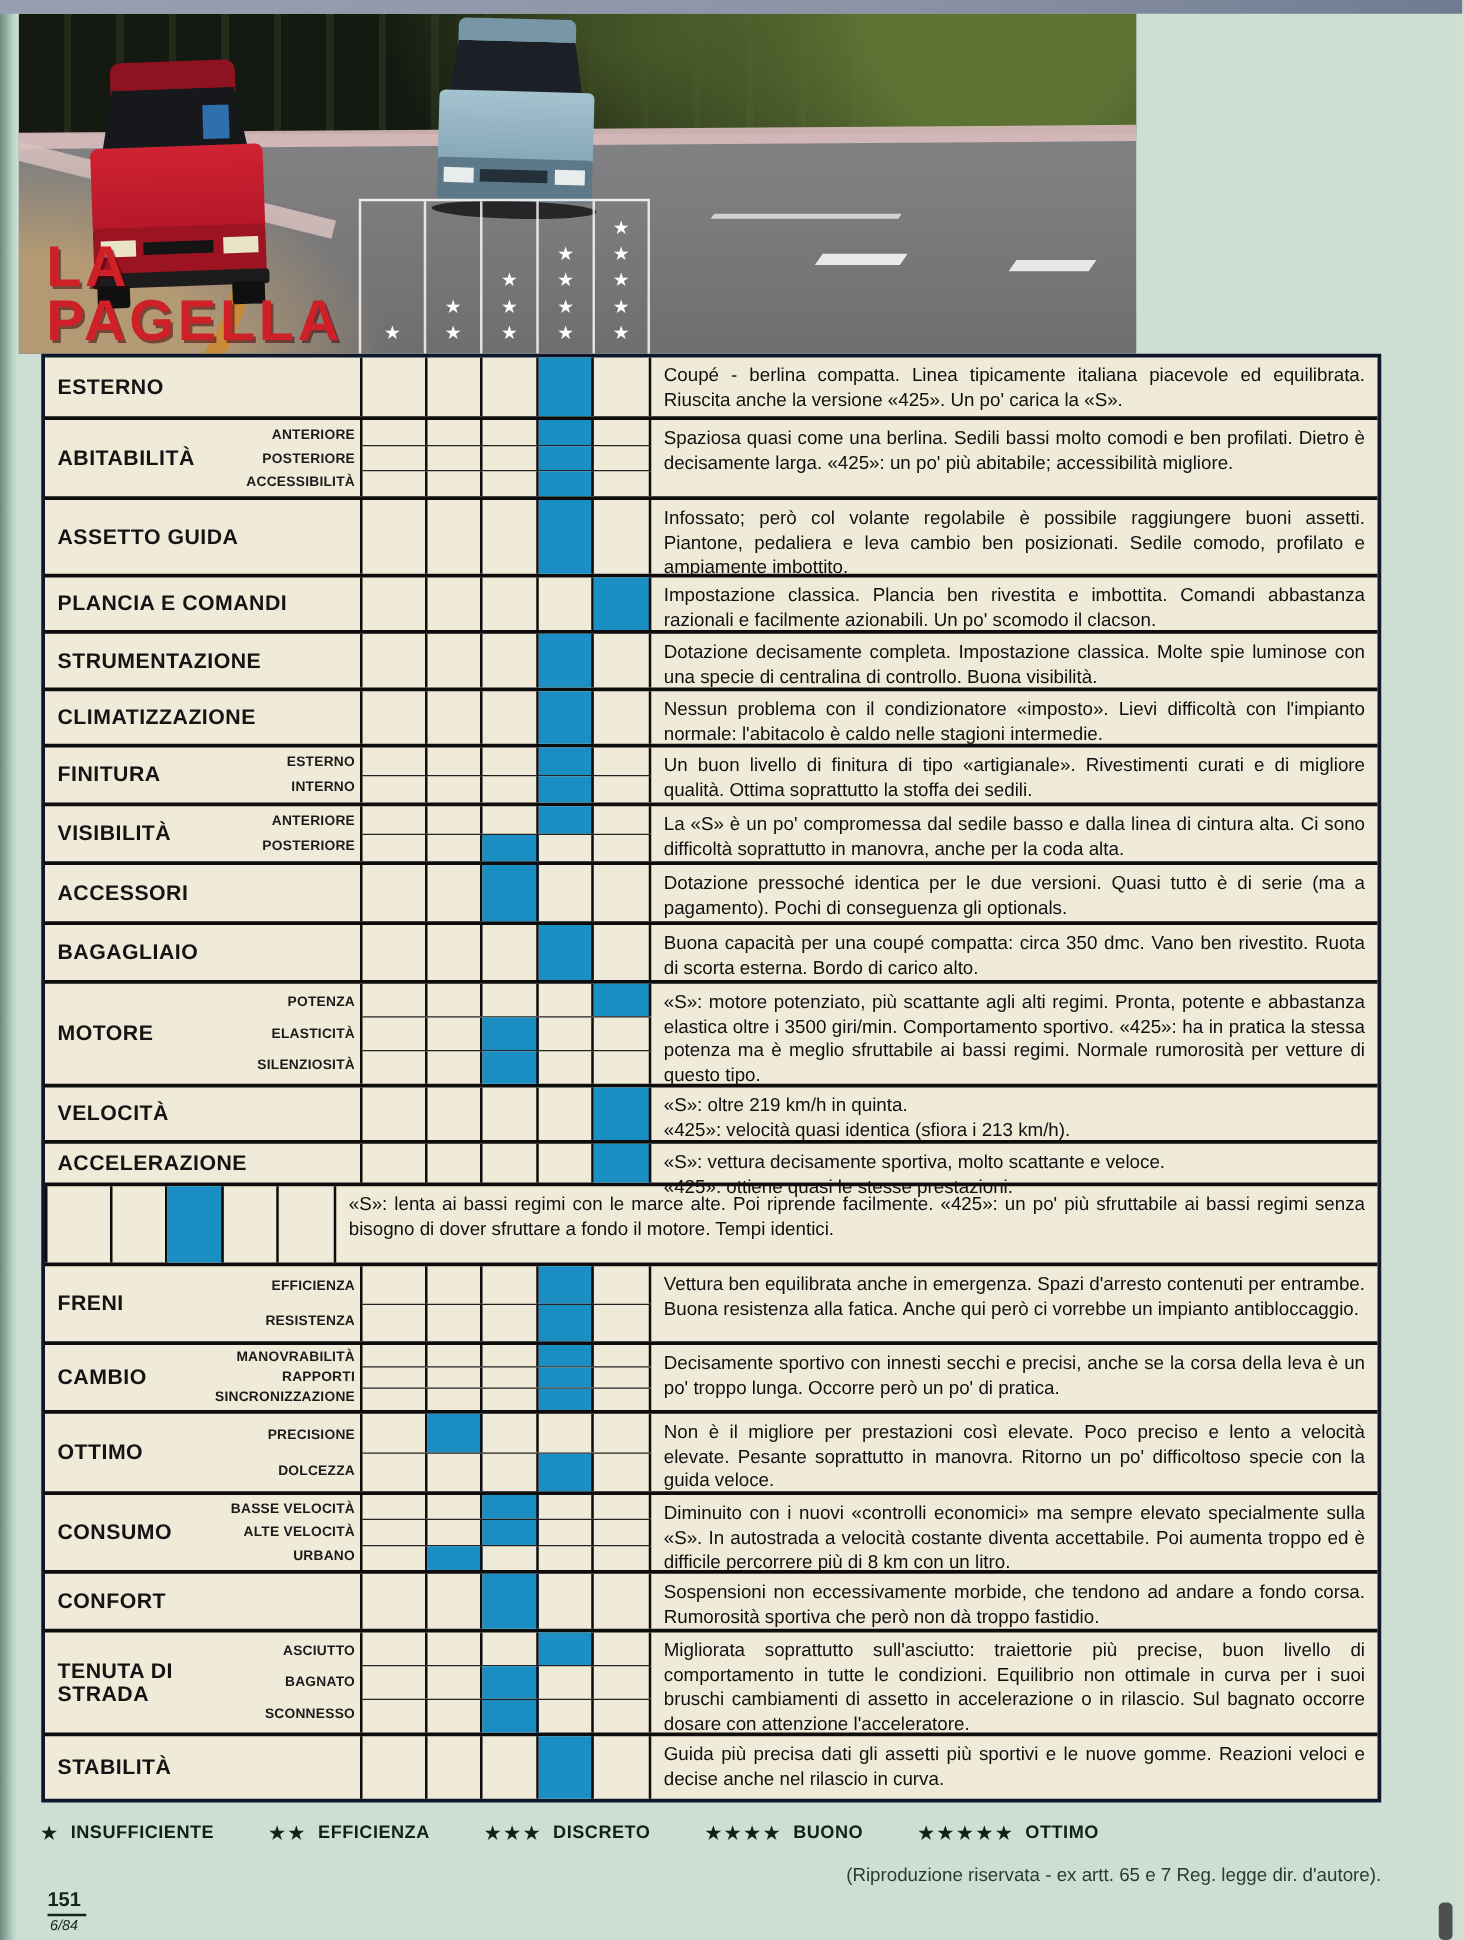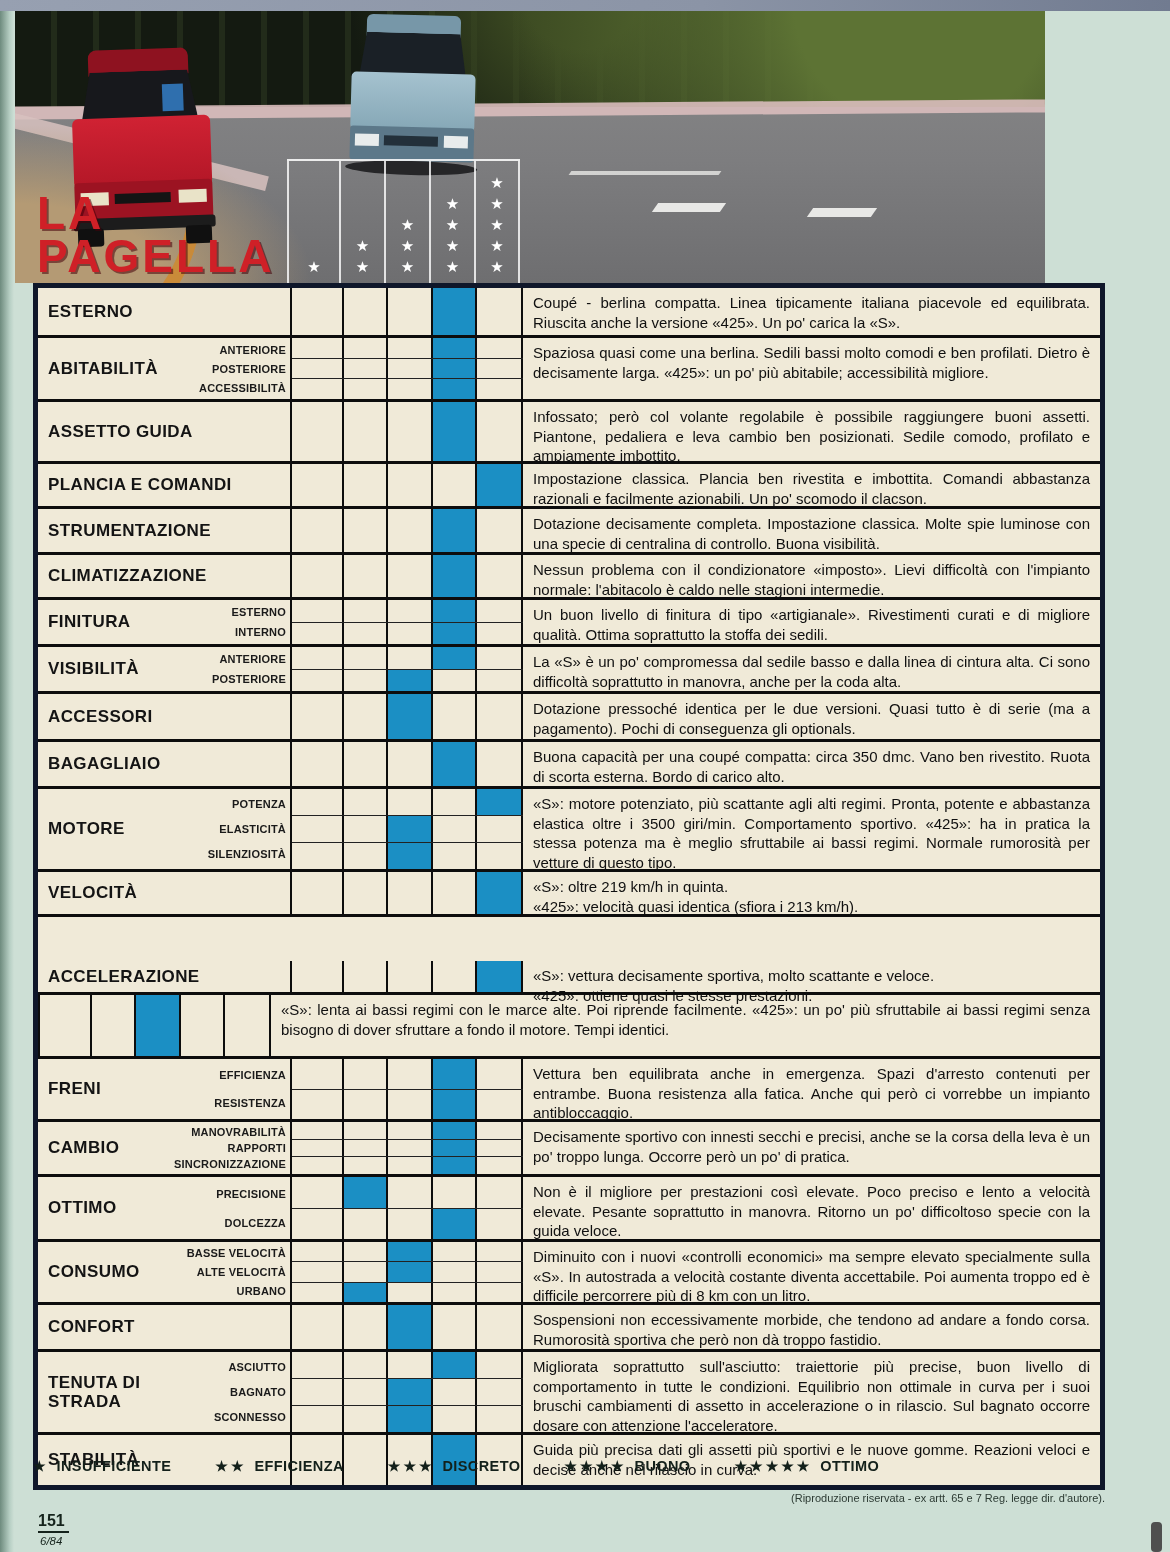--- a/index.html
+++ b/index.html
@@ -3,21 +3,21 @@
 <meta charset="utf-8">
 <style>
   html,body{margin:0;padding:0;}
   body{width:1170px;height:1552px;overflow:hidden;background:var(--mint,#cddfd5);
        font-family:"Liberation Sans",sans-serif;position:relative;}
   .edge-left{position:absolute;left:0;top:0;width:14px;height:1552px;
        background:linear-gradient(90deg,#6e8b7e,#b7cfc4 70%,transparent);}
   .topbar{position:absolute;left:0;top:0;width:1170px;height:11px;
        background:linear-gradient(90deg,#97a0b1,#8b94a6 60%,#717b90);}
   
-  .photo{position:absolute;left:15px;top:11px;width:1030px;height:272px;overflow:hidden;
+  .photo{position:absolute;left:15px;top:11px;width:894px;height:272px;overflow:hidden;
        background:linear-gradient(180deg,#8a8a8a 0,#7d7d7f 55%,#6e6e70 100%);}
   .hedge{position:absolute;left:0;top:0;width:100%;height:96px;
        background:repeating-linear-gradient(90deg,#141a11 0 36px,#222b1a 36px 42px);}
   .hedge:after{content:"";position:absolute;inset:0;
        background:radial-gradient(circle at 88% -10%,#5d7334 0 14%,transparent 45%),
                   radial-gradient(circle at 55% -20%,#3c4a22 0 10%,transparent 40%);}
   .curb{position:absolute;left:0;top:92px;width:100%;height:13px;background:#d9bcbc;
        transform:rotate(-.4deg);opacity:.9;}
   .curb2{position:absolute;left:-10px;top:100px;width:270px;height:15px;background:#d8c2c0;
        transform:rotate(14deg);transform-origin:left center;opacity:.85;}
@@ -58,21 +58,21 @@
        font-size:46px;letter-spacing:3px;text-shadow:2px 2px 0 rgba(70,0,10,.55);}
   
   .starhead{position:absolute;left:272px;top:148px;width:233px;height:124px;display:flex;
        border-top:2px solid rgba(255,255,255,.85);}
   .starhead .shcol{box-sizing:border-box;border-left:2px solid rgba(255,255,255,.8);
        display:flex;flex-direction:column;justify-content:flex-end;align-items:center;
        padding-bottom:8px;color:#fff;font-size:15px;line-height:21px;}
   .starhead .shcol:last-child{border-right:2px solid rgba(255,255,255,.8);}
   
   .tbl{position:absolute;left:33px;top:283px;width:1072px;box-sizing:border-box;
-       border:5px solid #0f172a;background:var(--cream,#f0ead8);}
+       border:3px solid #0f172a;background:var(--cream,#f0ead8);}
   .rowgroup{display:flex;box-sizing:border-box;border-bottom:3px solid #0d0d0d;}
   .rowgroup:last-child{border-bottom:none;}
   .labelcell{width:252px;box-sizing:border-box;display:flex;align-items:center;
        justify-content:space-between;padding:2px 4px 2px 10px;}
   .main-label{font-weight:700;font-size:17px;letter-spacing:.4px;color:#141414;}
   .main-label.narrow{max-width:128px;line-height:1.12;}
   .sublabels{display:flex;flex-direction:column;align-self:stretch;justify-content:space-around;}
   .sublabel{font-weight:700;font-size:11px;letter-spacing:.2px;color:#1a1a1a;text-align:right;
        display:flex;align-items:center;justify-content:flex-end;flex:1;}
   .ratingcols{width:233px;box-sizing:border-box;display:flex;flex-direction:column;
@@ -81,21 +81,21 @@
   .subrow.sep{border-top:1.5px solid #222;}
   .rcell{box-sizing:border-box;border-right:2.5px solid #0d0d0d;background:transparent;}
   .rcell.filled{background:var(--accent,#1b8fc4);}
   .desc{flex:1;box-sizing:border-box;padding:5px 10px 3px 10px;font-weight:400;font-size:15px;
        line-height:19.5px;color:#101010;text-align:justify;white-space:pre-line;}
   
   .legend{position:absolute;left:33px;top:1458px;width:1072px;display:flex;gap:44px;align-items:center;}
   .legend .litem{display:flex;align-items:center;gap:8px;font-weight:700;font-size:14.5px;
        letter-spacing:.4px;color:#13201a;}
   .legend .lstars{letter-spacing:3px;font-size:14px;}
-  .copyright{position:absolute;right:65px;top:1492px;font-size:11px;color:#2c3a33;}
+  .copyright{position:absolute;right:65px;top:1492px;font-size:15px;color:#2c3a33;}
   .pagenum{position:absolute;left:38px;top:1512px;color:#15231c;}
   .pagenum .num{font-weight:700;font-size:16px;border-bottom:2.5px solid #15231c;padding:0 4px 1px 0;}
   .pagenum .iss{font-style:italic;font-size:11.5px;padding-top:2px;padding-left:2px;}
   .nub{position:absolute;right:8px;bottom:0;width:11px;height:30px;background:#4f4f4f;border-radius:4px;}
 </style>
 </head>
 <body style="--accent: #1b8fc4; --cream: #f0ead8; --mint: #cddfd5; --red: #cf2027;">
 
 <div class="edge-left"></div>
 <div class="topbar"></div>
@@ -419,21 +419,21 @@
           <div class="rcell" style="width: 52px;"></div>
           <div class="rcell" style="width: 45px;"></div>
           <div class="rcell" style="width: 45px;"></div>
           <div class="rcell" style="width: 45px;"></div>
           <div class="rcell filled" style="width: 46px;"></div>
         </div>
       </div>
       <div class="desc">«S»: oltre 219 km/h in quinta.
 «425»: velocità quasi identica (sfiora i 213 km/h).</div>
     </div>
-    <div class="rowgroup" style="height: 34px; margin-top: 44px;">
+    <div class="rowgroup" style="height: 34px;">
       <div class="labelcell">
         <div class="main-label">ACCELERAZIONE</div>
         <div class="sublabels">
           <div class="sublabel"></div>
         </div>
       </div>
       <div class="ratingcols">
         <div class="subrow">
           <div class="rcell" style="width: 52px;"></div>
           <div class="rcell" style="width: 45px;"></div>

